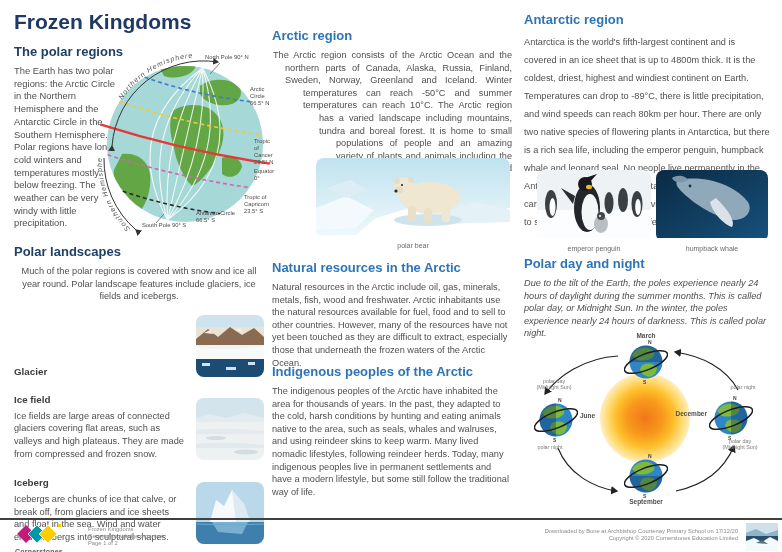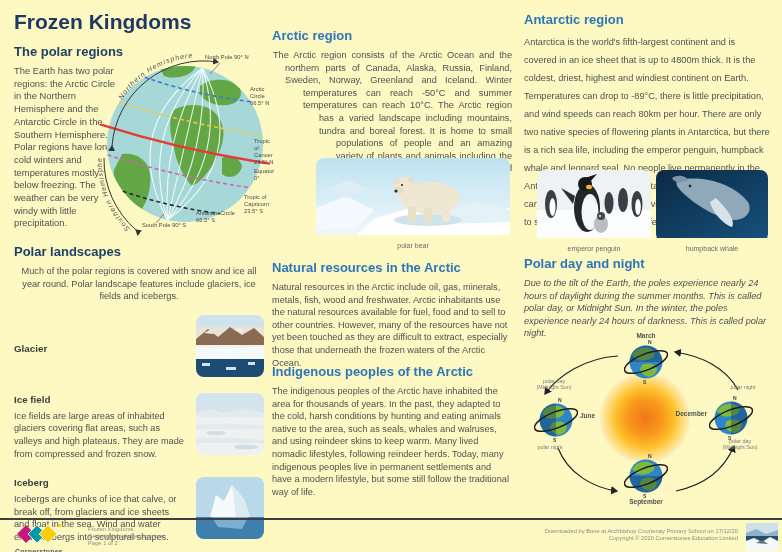--- a/index.html
+++ b/index.html
@@ -1,29 +1,29 @@
 <!DOCTYPE html>
 <html><head>
 <meta charset="utf-8">
 <style>
   html,body{margin:0;padding:0;background:#e9e9e9;}
-  .page{position:relative;width:782px;height:552px;background:#fef9c3;font-family:"Liberation Sans",sans-serif;overflow:hidden;margin:0 auto;}
+  .page{position:relative;width:782px;height:552px;background:#ffffff;font-family:"Liberation Sans",sans-serif;overflow:hidden;margin:0 auto;}
   .abs{position:absolute;}
   h1{margin:0;font-size:21px;font-weight:bold;color:#1f3864;}
   h2{margin:0;font-size:13px;font-weight:bold;color:#2e75b6;}
   h2.navy{color:#1f4066;}
   p{margin:0;color:#4f4f4f;}
   .body{font-size:9.2px;line-height:12.6px;}
   .body-tight{font-size:9.2px;line-height:18px;}
   .intro{width:103px;font-size:9.4px;line-height:12.7px;}
   .sub{font-size:9.8px;font-weight:bold;color:#3d3d3d;margin:0;}
   .caption{font-size:7px;color:#6a6a6a;text-align:center;margin-top:3px;}
   .thumb{width:68px;height:62px;border-radius:8px;overflow:hidden;flex:none;}
   .thumb svg{display:block;}
-  .feature{display:flex;align-items:center;margin-top:12px;}
+  .feature{display:flex;align-items:flex-end;margin-top:12px;}
   .feature .ftext{width:170px;margin-right:auto;}
   .feature .ftext p{margin-top:5px;}
   
   .globe{left:104px;top:58px;width:170px;height:170px;}
   .globe svg{overflow:visible;}
   .glabel{position:absolute;font-size:5.8px;line-height:7px;color:#4a4a4a;white-space:pre-line;}
   
   .st{float:left;clear:left;height:25px;}
   .s0{width:1px;}.s1{width:13px;}.s2{width:31px;}.s3{width:47px;}.s4{width:64px;height:40px;}
   .justify{text-align:justify;}
@@ -135,21 +135,21 @@
           <rect x="6" y="48" width="8" height="3" fill="#cfe4ef"></rect>
           <rect x="30" y="52" width="10" height="3" fill="#cfe4ef"></rect>
           <rect x="52" y="47" width="7" height="3" fill="#cfe4ef"></rect>
         </svg>
       </div>
     </div>
 
     <div class="feature">
       <div class="ftext">
         <p class="sub">Ice field</p>
-        <p class="body">Ice fields are large areas of inhabited glaciers covering flat areas, such as valleys and high plateaus. They are made from compressed and frozen snow.</p>
+        <p class="body">Ice fields are large areas of connected glaciers covering flat areas, such as valleys and high plateaus. They are made from compressed and frozen snow.</p>
       </div>
       <div class="thumb">
         <svg width="68" height="62" viewBox="0 0 68 62">
           <rect width="68" height="62" fill="#eef1f2"></rect>
           <rect width="68" height="20" fill="#d4e4ec"></rect>
           <path d="M0,20 L14,16 L30,20 L48,15 L68,20 L68,24 L0,24 Z" fill="#e3ebee"></path>
           <path d="M0,32 Q34,29 68,33 L68,36 L0,36 Z" fill="#e0e7ea" opacity=".8"></path>
           <path d="M0,46 Q34,43 68,47 L68,50 L0,50 Z" fill="#dde5e9" opacity=".7"></path>
           <ellipse cx="20" cy="40" rx="10" ry="2" fill="#d2dde2"></ellipse>
           <ellipse cx="50" cy="54" rx="12" ry="2.4" fill="#d2dde2"></ellipse>

